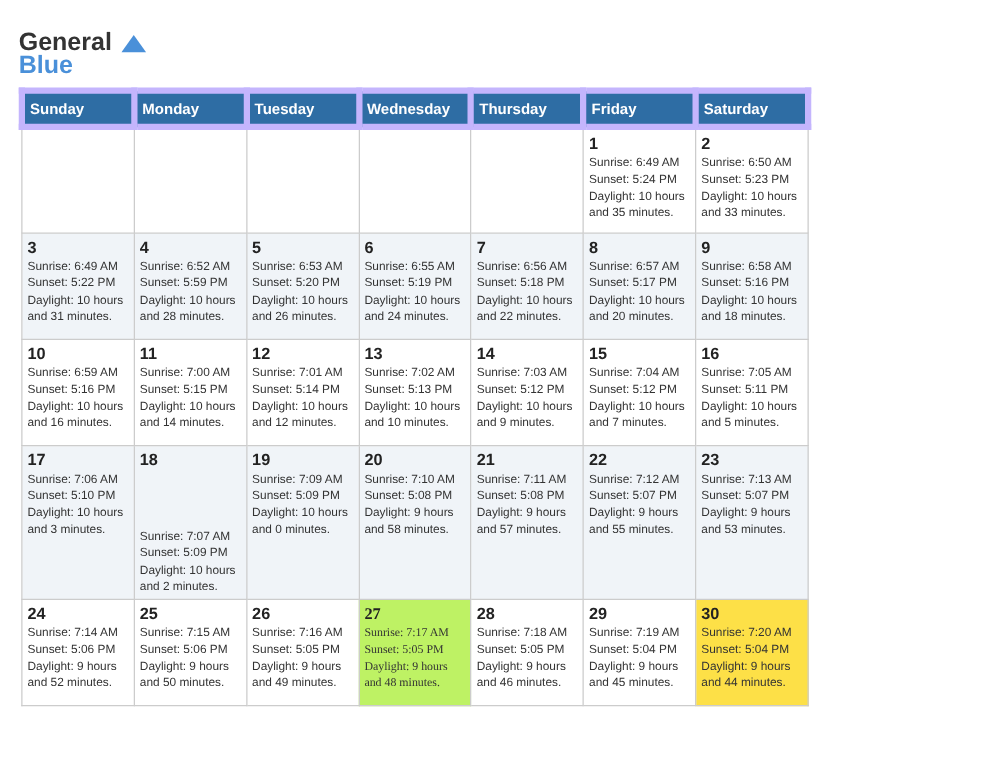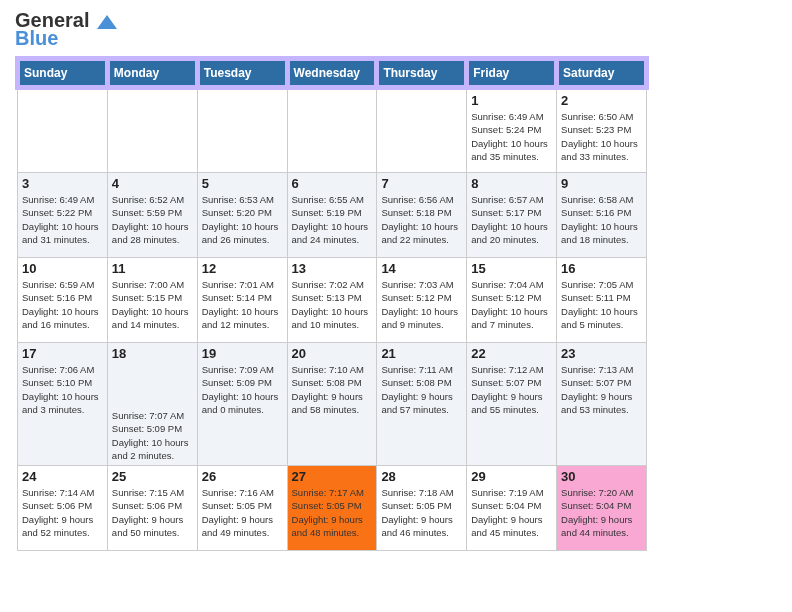--- a/index.html
+++ b/index.html
@@ -6,21 +6,21 @@
     body {
       font-family: Arial, sans-serif;
       background: #fff;
       width: 792px;
       min-height: 612px;
       padding: 0;
     }
     .page {
       width: 664px;
       background: #fff;
-      padding: 10px 15px;
+      padding: 24px 15px;
     }
     .header {
       display: flex;
       justify-content: space-between;
       align-items: flex-start;
       margin-bottom: 8px;
     }
     .logo {
       display: flex;
       flex-direction: column;
@@ -306,42 +306,42 @@
 Daylight: 9 hours
 and 50 minutes.</div>
           </td>
           <td style="background: rgb(255, 255, 255);">
             <span class="day-num">26</span>
             <div class="day-info" style="white-space: pre-line;">Sunrise: 7:16 AM
 Sunset: 5:05 PM
 Daylight: 9 hours
 and 49 minutes.</div>
           </td>
-          <td style="background: #f97316;">
+          <td style="background: #bef264; font-family: Liberation Serif, serif;">
             <span class="day-num">27</span>
             <div class="day-info" style="white-space: pre-line;">Sunrise: 7:17 AM
 Sunset: 5:05 PM
 Daylight: 9 hours
 and 48 minutes.</div>
           </td>
           <td style="background: rgb(255, 255, 255);">
             <span class="day-num">28</span>
             <div class="day-info" style="white-space: pre-line;">Sunrise: 7:18 AM
 Sunset: 5:05 PM
 Daylight: 9 hours
 and 46 minutes.</div>
           </td>
           <td style="background: rgb(255, 255, 255);">
             <span class="day-num">29</span>
             <div class="day-info" style="white-space: pre-line;">Sunrise: 7:19 AM
 Sunset: 5:04 PM
 Daylight: 9 hours
 and 45 minutes.</div>
           </td>
-          <td style="background: #f9a8d4;">
+          <td style="background: #fde047;">
             <span class="day-num">30</span>
             <div class="day-info" style="white-space: pre-line;">Sunrise: 7:20 AM
 Sunset: 5:04 PM
 Daylight: 9 hours
 and 44 minutes.</div>
           </td>
         </tr>
       </tbody>
   </table>
 </div>

